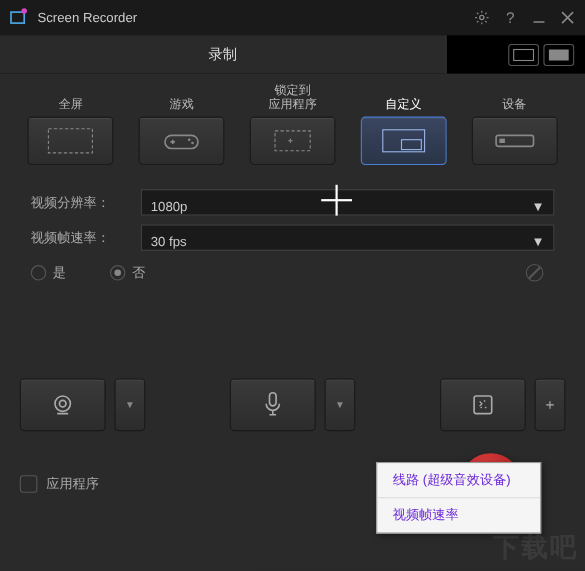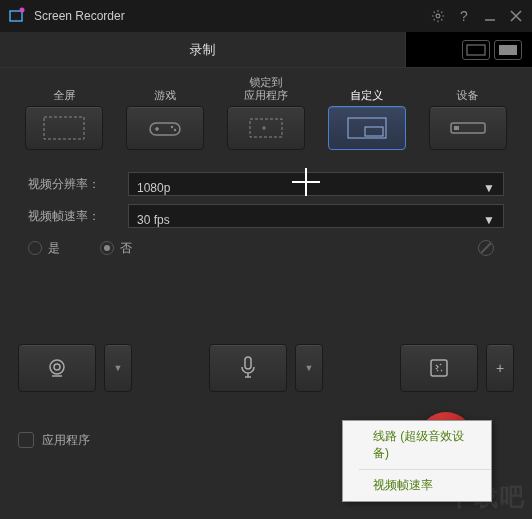--- a/index.html
+++ b/index.html
@@ -44,21 +44,21 @@
 .source-btn { height: 48px; background: linear-gradient(#3a3a3a,#2c2c2c); border: 1px solid #1a1a1a; border-radius: 4px; display: flex; align-items: center; justify-content: center; cursor: pointer; box-shadow: inset 0 1px 0 rgba(255,255,255,0.08); }
 .src-main { width: 78px; }
 .src-drop { width: 28px; }
 .flex-spacer { flex: 1; }
 
 .bottom-bar { display: flex; align-items: center; padding: 10px 18px; }
 .checkbox { width: 16px; height: 16px; border: 1px solid #555; border-radius: 3px; margin-right: 8px; cursor: pointer; }
 .rec-btn { width: 56px; height: 56px; border-radius: 50%; background: radial-gradient(circle at 35% 30%, #e04040, #a01818); display: flex; align-items: center; justify-content: center; color: #fff; font-weight: bold; font-size: 13px; cursor: pointer; margin-left: auto; margin-right: 40px; box-shadow: 0 2px 6px rgba(0,0,0,0.5); }
 
 .context-menu { position: absolute; right: 40px; top: 420px; width: 150px; background: #f5f5f5; border: 1px solid #999; box-shadow: 2px 2px 6px rgba(0,0,0,0.4); z-index: 10; }
-.menu-item { padding: 7px 14px; color: #4d7c0f; font-size: 12px; cursor: pointer; border-bottom: 1px solid #ddd; margin-left: 16px; }
+.menu-item { padding: 7px 14px; color: #6d28d9; font-size: 12px; cursor: pointer; border-bottom: 1px solid #ddd; }
 .menu-item:last-child { border-bottom: none; }
 
 .watermark { position: absolute; bottom: 6px; right: 6px; color: rgba(255,255,255,0.08); font-size: 24px; font-weight: bold; letter-spacing: 2px; pointer-events: none; }
 </style>
 </head>
 <body>
 
 <div class="titlebar">
   <span class="logo-icon">
     <svg viewBox="0 0 18 18">

